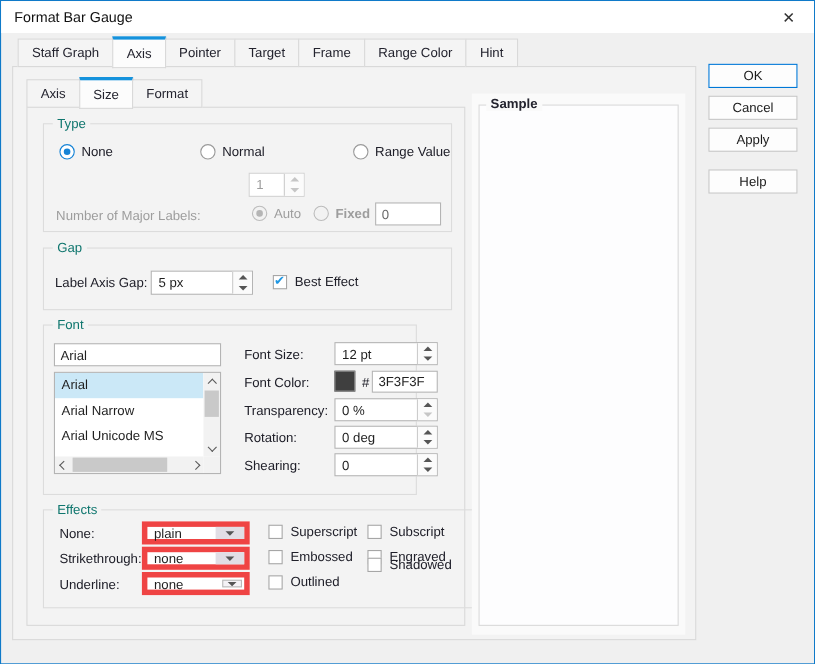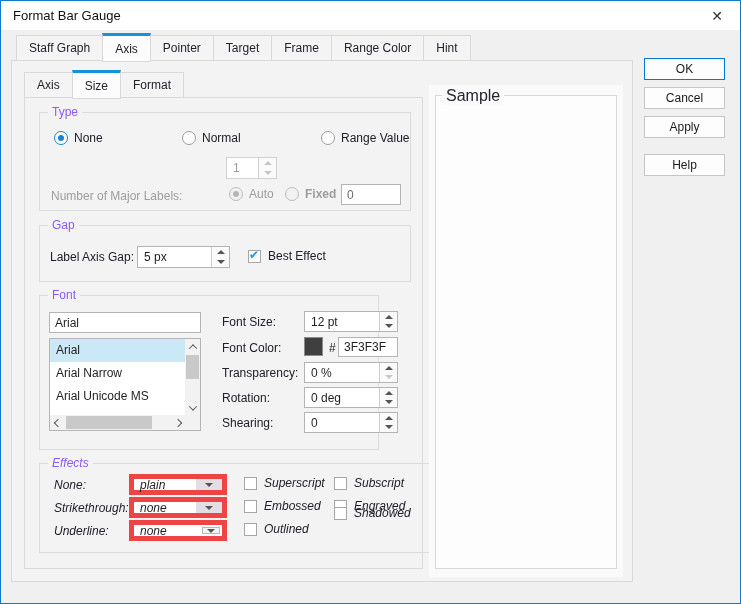--- a/index.html
+++ b/index.html
@@ -21,21 +21,21 @@
   .panel { position:absolute; left:10px; top:59px; width:622px; height:522px;
            border:1px solid #d9d9d9; background:#f3f3f3; }
 
   
   .subtabbar { position:absolute; left:12px; top:9px; height:28px; display:flex; align-items:flex-end; z-index:3; }
   .subpanel { position:absolute; left:12px; top:36px; width:399px; height:472px;
               border:1px solid #d9d9d9; background:#f3f3f3; }
 
   .groupbox { position:absolute; border:1px solid #dcdcdc; }
   .gb-legend { position:absolute; top:-8px; left:8px; padding:0 4px; background:#f3f3f3;
-               font-size:12px; color:#8b5cf6; }
+               font-size:12px; color:#0f766e; }
 
   .lbl { font-size:12px; color:#20202a; white-space:nowrap; }
   .lbl.dis { color:#9d9d9d; }
 
   .radio { display:inline-block; width:14px; height:14px; border-radius:50%;
            border:1px solid #9a9a9a; background:#fff; position:relative; flex:none; }
   .radio.sel { border-color:#1583d6; }
   .radio.sel::after { content:''; position:absolute; inset:3px; border-radius:50%; background:#1583d6; }
   .radio.dis { border-color:#bcbcbc; background:#f2f2f2; }
   .radio.dis.sel::after { background:#b5b5b5; }
@@ -87,21 +87,21 @@
   .v-thumb { position:absolute; left:1px; right:1px; top:16px; height:24px; background:#c9c9c9; }
   .h-thumb { position:absolute; top:1px; bottom:1px; left:16px; width:86px; background:#c9c9c9; }
 
   .swatch { position:absolute; width:19px; height:19px; border:1px solid #8a8a8a; }
 
   
   .sample-outer { position:absolute; left:417px; top:24px; width:194px; height:492px; background:#fafafa; }
   .sample-box { position:absolute; left:6px; top:10px; right:6px; bottom:8px;
                 border:1px solid #d9d9d9; background:#fdfdfe; }
   .sample-legend { position:absolute; top:2px; left:13px; padding:0 4px; background:#fafafa;
-                   font-size:16px; color:#23232e; z-index:2; }
+                   font-size:12px; color:#23232e; z-index:2;font-weight:bold; }
 
   
   .btn { position:absolute; left:643px; width:81px; height:22px; background:#fdfdfd;
          border:1px solid #c6c6c6; font-size:12px; color:#1b1b1b; font-family:inherit;
          display:flex; align-items:center; justify-content:center; }
   .btn.primary { border-color:#0078d7; }
 </style>
 </head>
 <body>
 
@@ -276,21 +276,21 @@
             <span>
                 <i class="tri-up"></i>
               </span>
             <span>
                 <i class="tri-dn"></i>
               </span>
           </span>
         </div>
       </div>
 
-      <div class="groupbox" style="left:14px; top:365px; width:427px; height:90px;font-style:italic;">
+      <div class="groupbox" style="left:14px; top:365px; width:427px; height:90px;">
         <span class="gb-legend">Effects</span>
 
         <span class="lbl" style="position:absolute; left:14px; top:14px;">None:</span>
         <div class="combo" style="left:89px; top:10px; width:98px; height:21px;">
           <span class="combo-val">plain</span>
           <span class="combo-arrow">
               <i class="tri-dn"></i>
             </span>
         </div>
 

